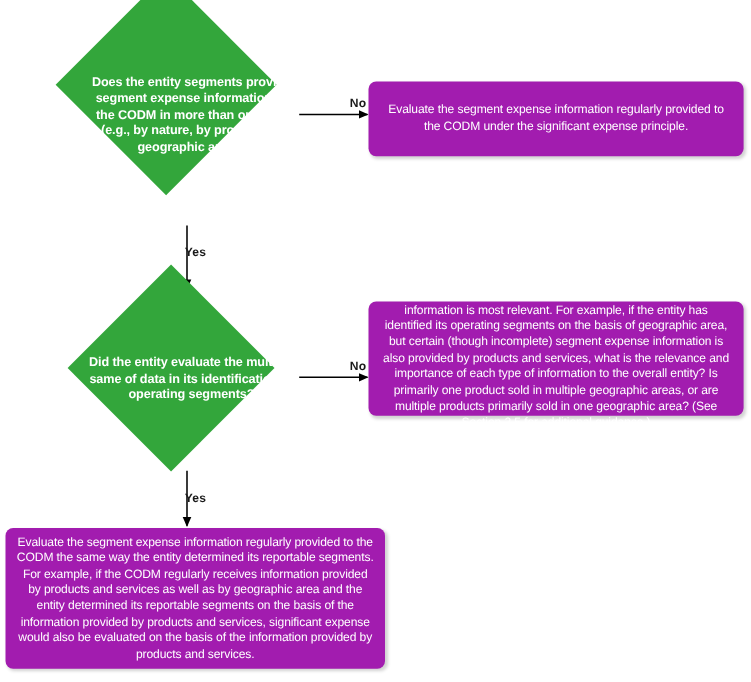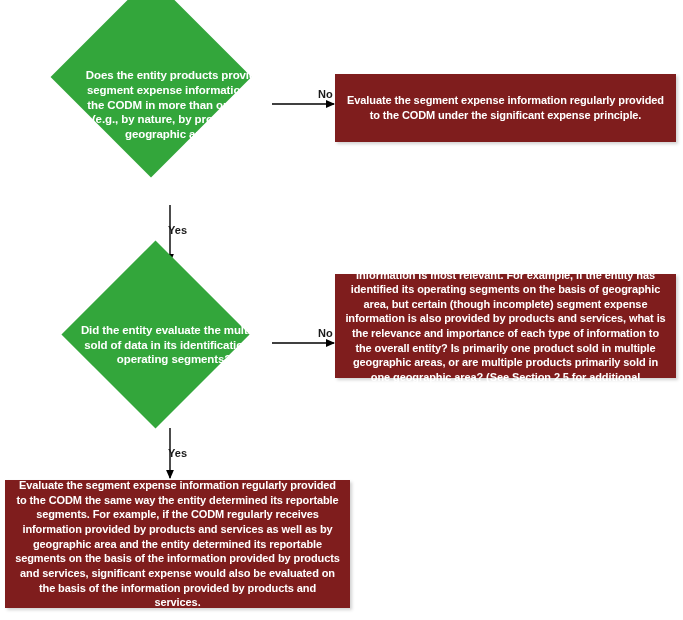--- a/index.html
+++ b/index.html
@@ -39,31 +39,32 @@
     letter-spacing: -0.1px;
     display: flex;
     align-items: center;
     justify-content: center;
     pointer-events: none;
   }
 
   
   .gray-box {
     position: absolute;
-    background: #7f1d1d;
+    background: #a21caf;
     color: #ffffff;
-    font-weight: bold;
+    font-weight: normal;
     text-align: center;
     line-height: 1.33;
     letter-spacing: -0.1px;
     display: flex;
     align-items: center;
     justify-content: center;
     padding: 6px 10px;
     box-shadow: 2px 2px 3px rgba(0,0,0,0.18);
+    border-radius: 7px;
   }
 
   
   .edge-label {
     position: absolute;
     color: #1a1a1a;
     font-size: 11px;
     font-weight: bold;
     letter-spacing: 0.1px;
     white-space: nowrap;
@@ -112,24 +113,24 @@
     <line x1="272" y1="104" x2="334" y2="104" stroke="#000000" stroke-width="1.4" marker-end="url(#arrowhead)"></line>
 
     <line x1="170" y1="205" x2="170" y2="262" stroke="#000000" stroke-width="1.4" marker-end="url(#arrowhead)"></line>
 
     <line x1="272" y1="343" x2="334" y2="343" stroke="#000000" stroke-width="1.4" marker-end="url(#arrowhead)"></line>
 
     <line x1="170" y1="428" x2="170" y2="478" stroke="#000000" stroke-width="1.4" marker-end="url(#arrowhead)"></line>
   </svg>
 
   <div id="diamond-1-shape" class="diamond"></div>
-  <div id="diamond-1-label" class="diamond-label">Does the entity products provide segment expense information to the CODM in more than one way (e.g., by nature, by product, by geographic area)?</div>
+  <div id="diamond-1-label" class="diamond-label">Does the entity segments provide segment expense information to the CODM in more than one way (e.g., by nature, by product, by geographic area)?</div>
 
   <div id="diamond-2-shape" class="diamond"></div>
-  <div id="diamond-2-label" class="diamond-label">Did the entity evaluate the multiple sold of data in its identification of operating segments?</div>
+  <div id="diamond-2-label" class="diamond-label">Did the entity evaluate the multiple same of data in its identification of operating segments?</div>
 
   <div id="box-1" class="gray-box">Evaluate the segment expense information regularly provided to the CODM under the significant expense principle.</div>
 
   <div id="box-2" class="gray-box">Use judgment to determine which set of segment expense information is most relevant. For example, if the entity has identified its operating segments on the basis of geographic area, but certain (though incomplete) segment expense information is also provided by products and services, what is the relevance and importance of each type of information to the overall entity? Is primarily one product sold in multiple geographic areas, or are multiple products primarily sold in one geographic area? (See Section 2.5 for additional guidance.)</div>
 
   <div id="box-3" class="gray-box">Evaluate the segment expense information regularly provided to the CODM the same way the entity determined its reportable segments. For example, if the CODM regularly receives information provided by products and services as well as by geographic area and the entity determined its reportable segments on the basis of the information provided by products and services, significant expense would also be evaluated on the basis of the information provided by products and services.</div>
 
   <div id="label-no-1" class="edge-label">No</div>
 
   <div id="label-yes-1" class="edge-label">Yes</div>

